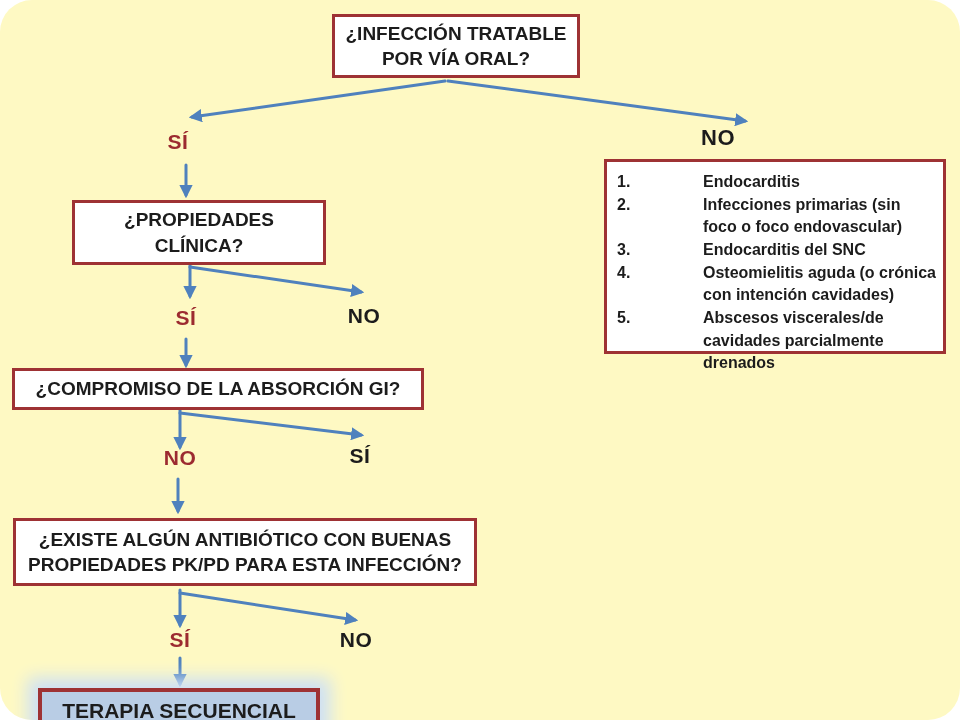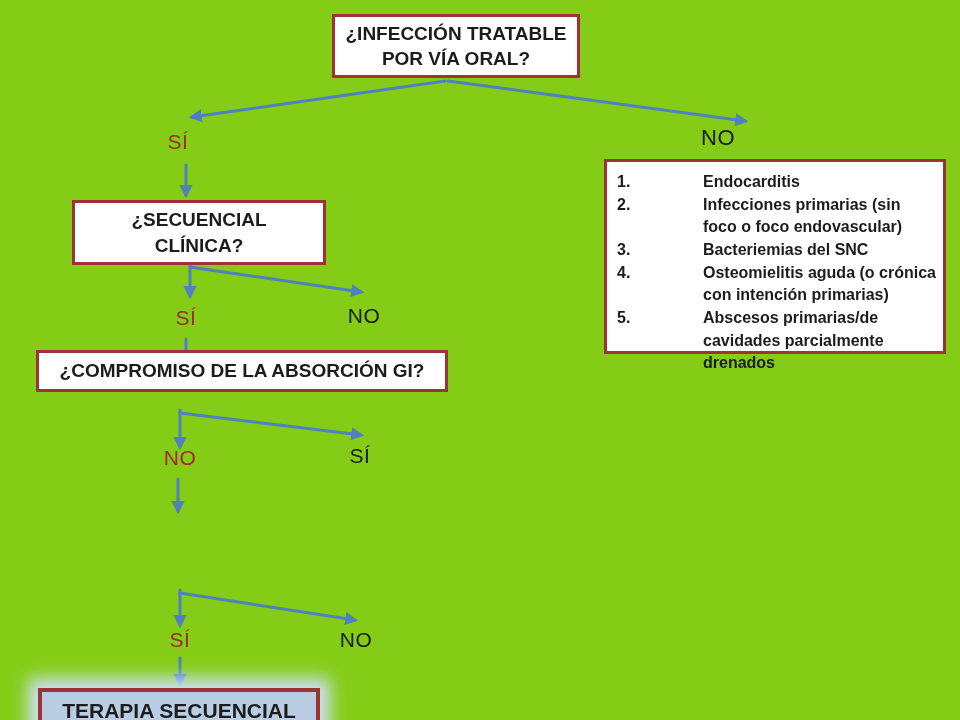--- a/index.html
+++ b/index.html
@@ -1,30 +1,31 @@
 <!DOCTYPE html>
 <html style="--box-border: #9e3234; --arrow: #4f81bd; --label-red: #9c2b30; --text-dark: #1c1c1c; --result-fill: #b9cde5; --result-glow: #cde0f6;"><head>
 <meta charset="utf-8">
 <style>
   html,body{margin:0;padding:0;background:#ffffff;}
   #slide{
-    position:relative;width:960px;height:720px;background:#84cc16;overflow:hidden;
+    position:relative;width:960px;height:720px;background:#fef9c3;overflow:hidden;
     font-family:"Liberation Sans","DejaVu Sans",sans-serif;
+    border-radius:32px;
   }
   #arrows{position:absolute;left:0;top:0;width:960px;height:720px;pointer-events:none;}
   #arrows line{stroke:var(--arrow);stroke-width:3;stroke-linecap:round;}
   #arrows marker path{fill:var(--arrow);}
   .qbox{
     position:absolute;border:3px solid var(--box-border);background:#fff;
     display:flex;align-items:center;justify-content:center;text-align:center;
     font-weight:bold;color:var(--text-dark);font-size:19px;line-height:1.32;
   }
   .qbox .inner{display:block;}
   .branch{
-    position:absolute;font-weight:normal;font-size:21px;text-align:center;
+    position:absolute;font-weight:bold;font-size:21px;text-align:center;
     color:var(--text-dark);letter-spacing:0.5px;
   }
   .branch.red{color:var(--label-red);}
   .list-box{
     position:absolute;border:3px solid var(--box-border);background:#fff;
     padding:9px 6px 6px 10px;box-sizing:border-box;
   }
   .list-row{display:flex;align-items:flex-start;margin-bottom:1px;}
   .list-num{
     flex:0 0 40px;font-size:16px;font-weight:700;color:var(--text-dark);line-height:1.38;
@@ -65,57 +66,60 @@
   </svg>
 
   <div class="qbox" style="left:332px;top:14px;width:242px;height:58px;">
     <span class="inner" style="max-width:226px;">¿INFECCIÓN TRATABLE POR VÍA ORAL?</span>
   </div>
 
   <span class="branch red" style="left:156px;top:130px;width:44px;">SÍ</span>
   <span class="branch" style="left:686px;top:125px;width:64px;font-size:22px;">NO</span>
 
   <div class="qbox" style="left:72px;top:200px;width:248px;height:59px;">
-    <span class="inner" style="max-width:160px;">¿SECUENCIAL CLÍNICA?</span>
+    <span class="inner" style="max-width:160px;">¿PROPIEDADES CLÍNICA?</span>
   </div>
 
   <span class="branch red" style="left:164px;top:306px;width:44px;">SÍ</span>
   <span class="branch" style="left:334px;top:304px;width:60px;">NO</span>
 
-  <div class="qbox" style="left:12px;top:350px;width:406px;height:36px;margin-left:24px;">
+  <div class="qbox" style="left:12px;top:368px;width:406px;height:36px;">
     <span class="inner">¿COMPROMISO DE LA ABSORCIÓN GI?</span>
   </div>
 
   <span class="branch red" style="left:150px;top:446px;width:60px;">NO</span>
   <span class="branch" style="left:338px;top:444px;width:44px;">SÍ</span>
 
+  <div class="qbox" style="left:13px;top:518px;width:458px;height:62px;">
+    <span class="inner" style="max-width:438px;">¿EXISTE ALGÚN ANTIBIÓTICO CON BUENAS PROPIEDADES PK/PD PARA ESTA INFECCIÓN?</span>
+  </div>
 
   <span class="branch red" style="left:158px;top:628px;width:44px;">SÍ</span>
   <span class="branch" style="left:324px;top:628px;width:64px;">NO</span>
 
   <div class="result-box" style="left:38px;top:688px;width:274px;height:58px;">
     <span>TERAPIA SECUENCIAL</span>
   </div>
 
   <div class="list-box" style="left:604px;top:159px;width:342px;height:195px;">
     <div class="list-row">
       <span class="list-num">1.</span>
       <span class="list-text">Endocarditis</span>
     </div>
     <div class="list-row">
       <span class="list-num">2.</span>
       <span class="list-text">Infecciones primarias (sin foco o foco endovascular)</span>
     </div>
     <div class="list-row">
       <span class="list-num">3.</span>
-      <span class="list-text">Bacteriemias del SNC</span>
+      <span class="list-text">Endocarditis del SNC</span>
     </div>
     <div class="list-row">
       <span class="list-num">4.</span>
-      <span class="list-text">Osteomielitis aguda (o crónica con intención primarias)</span>
+      <span class="list-text">Osteomielitis aguda (o crónica con intención cavidades)</span>
     </div>
     <div class="list-row">
       <span class="list-num">5.</span>
-      <span class="list-text">Abscesos primarias/de cavidades parcialmente drenados</span>
+      <span class="list-text">Abscesos viscerales/de cavidades parcialmente drenados</span>
     </div>
   </div>
 
 </div>
 
 </body></html>

